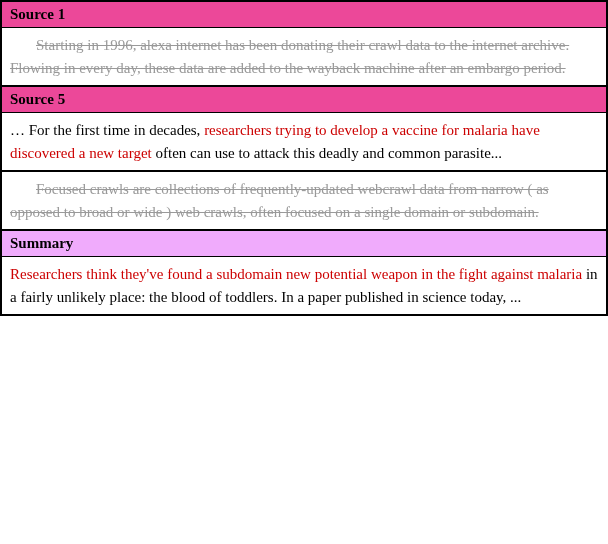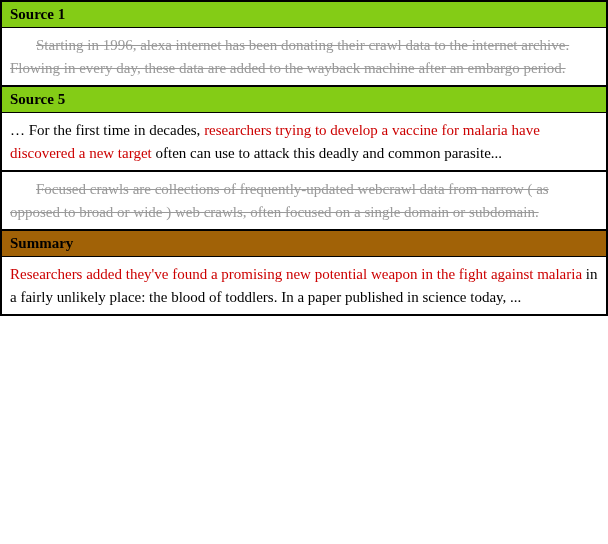--- a/index.html
+++ b/index.html
@@ -24,21 +24,21 @@
 
     .section {
       border-bottom: 2px solid #000;
     }
 
     .section:last-child {
       border-bottom: none;
     }
 
     .section-header {
-      background: #84cc16;
+      background: #ec4899;
       padding: 4px 8px;
       font-weight: bold;
       font-size: 15px;
       border-bottom: 1.5px solid #000;
     }
 
     .section-body {
       padding: 6px 8px;
       font-size: 15px;
       line-height: 1.5;
@@ -53,21 +53,21 @@
     .highlight-red {
       color: #cc0000;
     }
 
     .normal-text {
       color: #000;
       text-align: right;
     }
 
     .summary-section .section-header {
-      background: #a16207;
+      background: #f0abfc;
     }
   </style>
 </head>
 <body>
 
 <div class="container">
 
   <div class="section">
     <div class="section-header">
       <span>Source 1</span>
@@ -90,17 +90,17 @@
     <div class="section-body">
       <span class="strikethrough">Focused crawls are collections of frequently-updated webcrawl data from narrow ( as opposed to broad or wide ) web crawls, often focused on a single domain or subdomain.</span>
     </div>
   </div>
 
   <div class="section summary-section">
     <div class="section-header">
       <span>Summary</span>
     </div>
     <div class="section-body">
-      <span class="highlight-red">Researchers added they've found a promising new potential weapon in the fight against malaria</span><span class="normal-text"> in a fairly unlikely place: the blood of toddlers. In a paper published in science today, ...</span>
+      <span class="highlight-red">Researchers think they've found a subdomain new potential weapon in the fight against malaria</span><span class="normal-text"> in a fairly unlikely place: the blood of toddlers. In a paper published in science today, ...</span>
     </div>
   </div>
 
 </div>
 
 </body></html>

